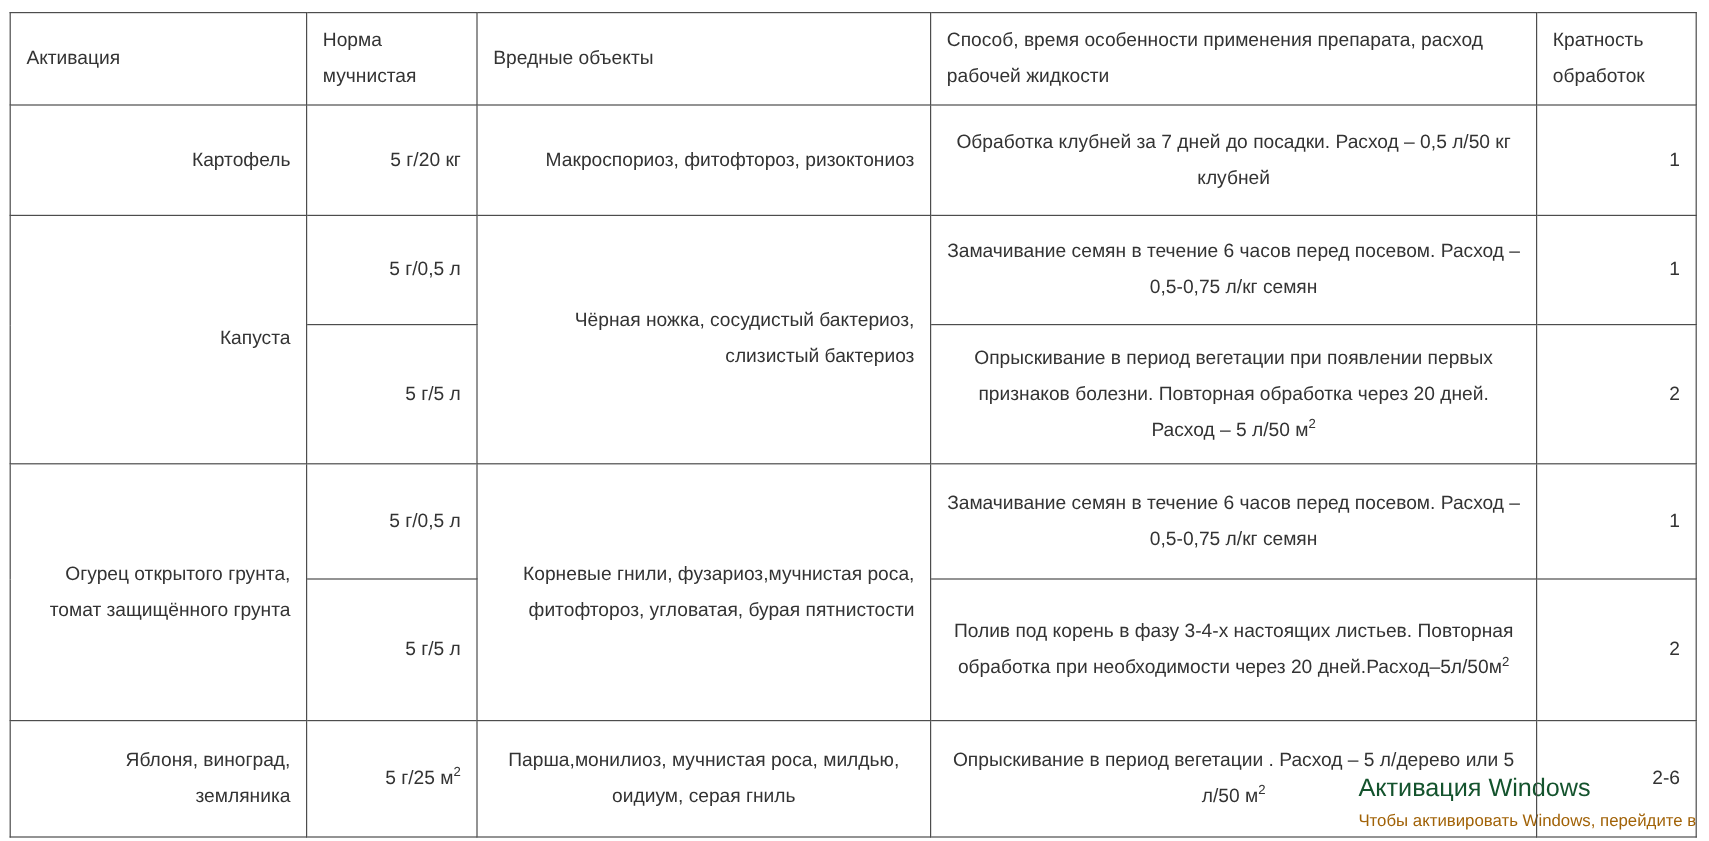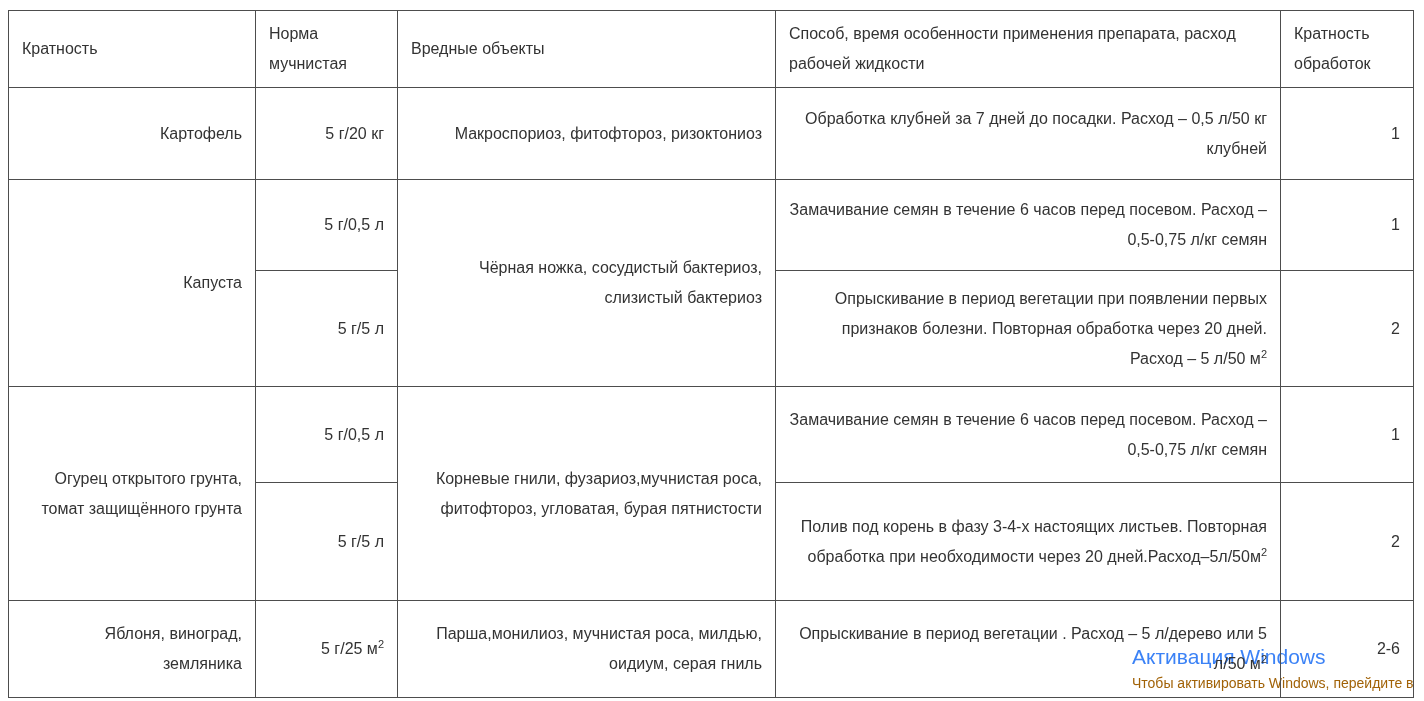--- a/index.html
+++ b/index.html
@@ -34,21 +34,21 @@
     border: 1px solid #4d4d4d;
     padding: 8px 13px;
     font-weight: normal;
     vertical-align: middle;
     overflow: hidden;
   }
   table.main th {
     text-align: left;
   }
   td.c-center { text-align: right; }
-  td.c-left   { text-align: right; }
+  td.c-left   { text-align: center; }
   tr.h-head { height: 75px; }
   tr.h-r1   { height: 92px; }
   tr.h-r2a  { height: 91px; }
   tr.h-r2b  { height: 116px; }
   tr.h-r3a  { height: 96px; }
   tr.h-r3b  { height: 118px; }
   tr.h-r4   { height: 97px; margin-top: 15px; }
   sup {
     font-size: 11px;
     line-height: 0;
@@ -57,21 +57,21 @@
     position: absolute;
     left: 1132px;
     top: 644px;
     z-index: 0;
     pointer-events: none;
     white-space: nowrap;
   }
   .watermark .wm-title {
     font-size: 21px;
     line-height: 26px;
-    color: #3b82f6;
+    color: #14532d;
   }
   .watermark .wm-subtitle {
     font-size: 14px;
     line-height: 18px;
     margin-top: 4px;
     color: #a16207;
   }
 </style>
 </head>
 <body>
@@ -86,21 +86,21 @@
   <table class="main">
     <colgroup>
       <col style="width:247px">
       <col style="width:142px">
       <col style="width:378px">
       <col style="width:505px">
       <col style="width:133px">
     </colgroup>
     <thead>
       <tr class="h-head">
-        <th>Кратность</th>
+        <th>Активация</th>
         <th>Норма мучнистая</th>
         <th>Вредные объекты</th>
         <th>Способ, время особенности применения препарата, расход рабочей жидкости</th>
         <th>Кратность обработок</th>
       </tr>
     </thead>
     <tbody>
       <tr class="h-r1">
         <td class="c-center">Картофель</td>
         <td class="c-center">5 г/20 кг</td>

